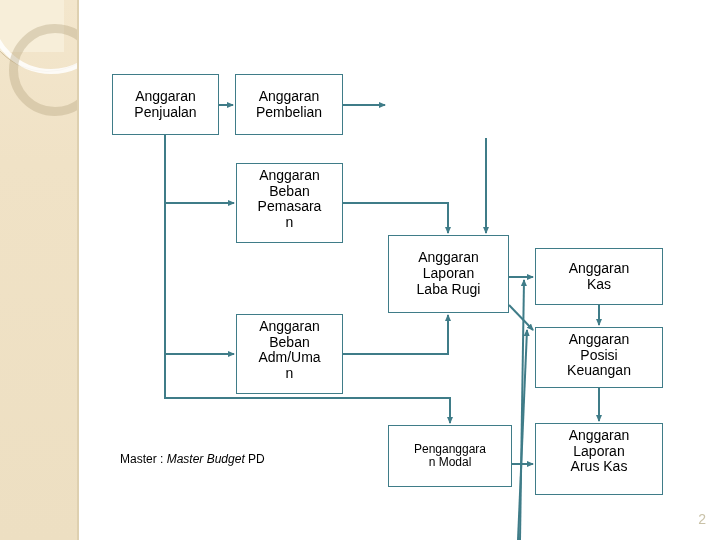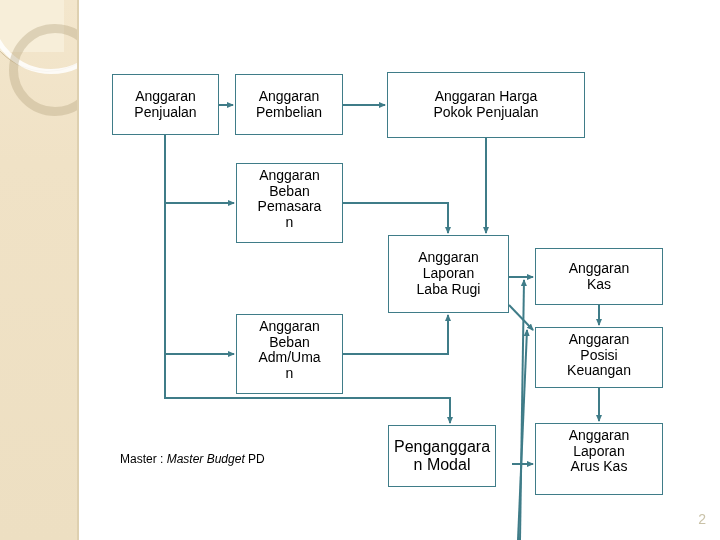--- a/index.html
+++ b/index.html
@@ -201,24 +201,20 @@
     </svg>
 
     <div class="node" style="left: 112px; top: 74px; width: 107px; height: 61px; font-size: 14px; border-color: rgb(63, 124, 136); color: rgb(0, 0, 0);">
       <span class="lbl">Anggaran
 Penjualan</span>
     </div>
     <div class="node" style="left: 235px; top: 74px; width: 108px; height: 61px; font-size: 14px; border-color: rgb(63, 124, 136); color: rgb(0, 0, 0);">
       <span class="lbl">Anggaran
 Pembelian</span>
     </div>
-    <div class="node" style="left: 387px; top: 72px; width: 198px; height: 66px; font-size: 14px; border-color: rgb(63, 124, 136); color: rgb(0, 0, 0);">
-      <span class="lbl">Anggaran Harga
-Pokok Penjualan</span>
-    </div>
     <div class="node overflow" style="left: 236px; top: 163px; width: 107px; height: 80px; font-size: 14px; border-color: rgb(63, 124, 136); color: rgb(0, 0, 0);">
       <span class="lbl">Anggaran
 Beban
 Pemasara
 n</span>
     </div>
     <div class="node overflow" style="left: 236px; top: 314px; width: 107px; height: 80px; font-size: 14px; border-color: rgb(63, 124, 136); color: rgb(0, 0, 0);">
       <span class="lbl">Anggaran
 Beban
 Adm/Uma
@@ -231,21 +227,21 @@
     </div>
     <div class="node" style="left: 535px; top: 248px; width: 128px; height: 57px; font-size: 14px; border-color: rgb(63, 124, 136); color: rgb(0, 0, 0);">
       <span class="lbl">Anggaran
 Kas</span>
     </div>
     <div class="node overflow" style="left: 535px; top: 327px; width: 128px; height: 61px; font-size: 14px; border-color: rgb(63, 124, 136); color: rgb(0, 0, 0);">
       <span class="lbl">Anggaran
 Posisi
 Keuangan</span>
     </div>
-    <div class="node" style="left: 388px; top: 425px; width: 108px; height: 62px; font-size: 16px; border-color: rgb(63, 124, 136); color: rgb(0, 0, 0);">
+    <div class="node" style="left: 388px; top: 425px; width: 124px; height: 62px; font-size: 12px; border-color: rgb(63, 124, 136); color: rgb(0, 0, 0);">
       <span class="lbl">Penganggara
 n Modal</span>
     </div>
     <div class="node overflow" style="left: 535px; top: 423px; width: 128px; height: 72px; font-size: 14px; border-color: rgb(63, 124, 136); color: rgb(0, 0, 0);">
       <span class="lbl">Anggaran
 Laporan
 Arus Kas</span>
     </div>
 
   </div>

